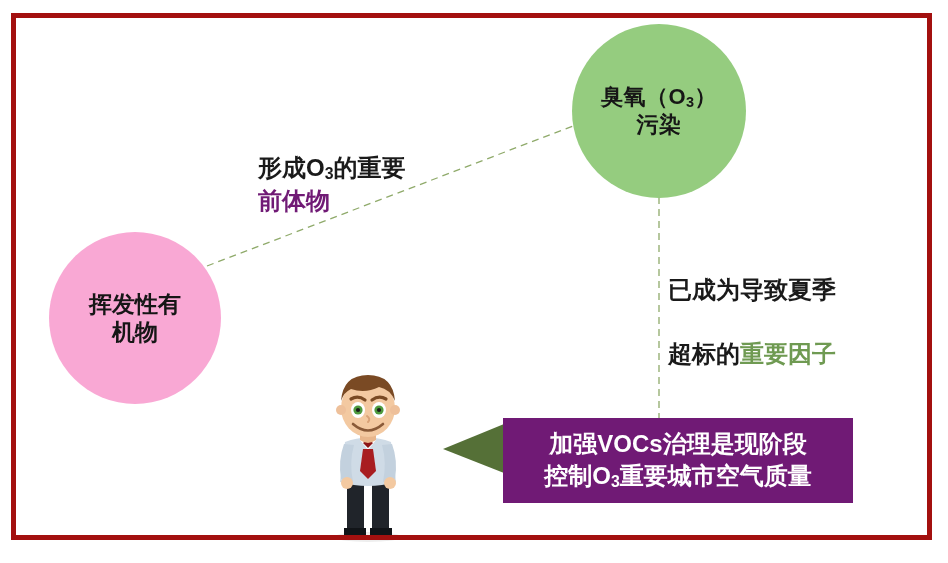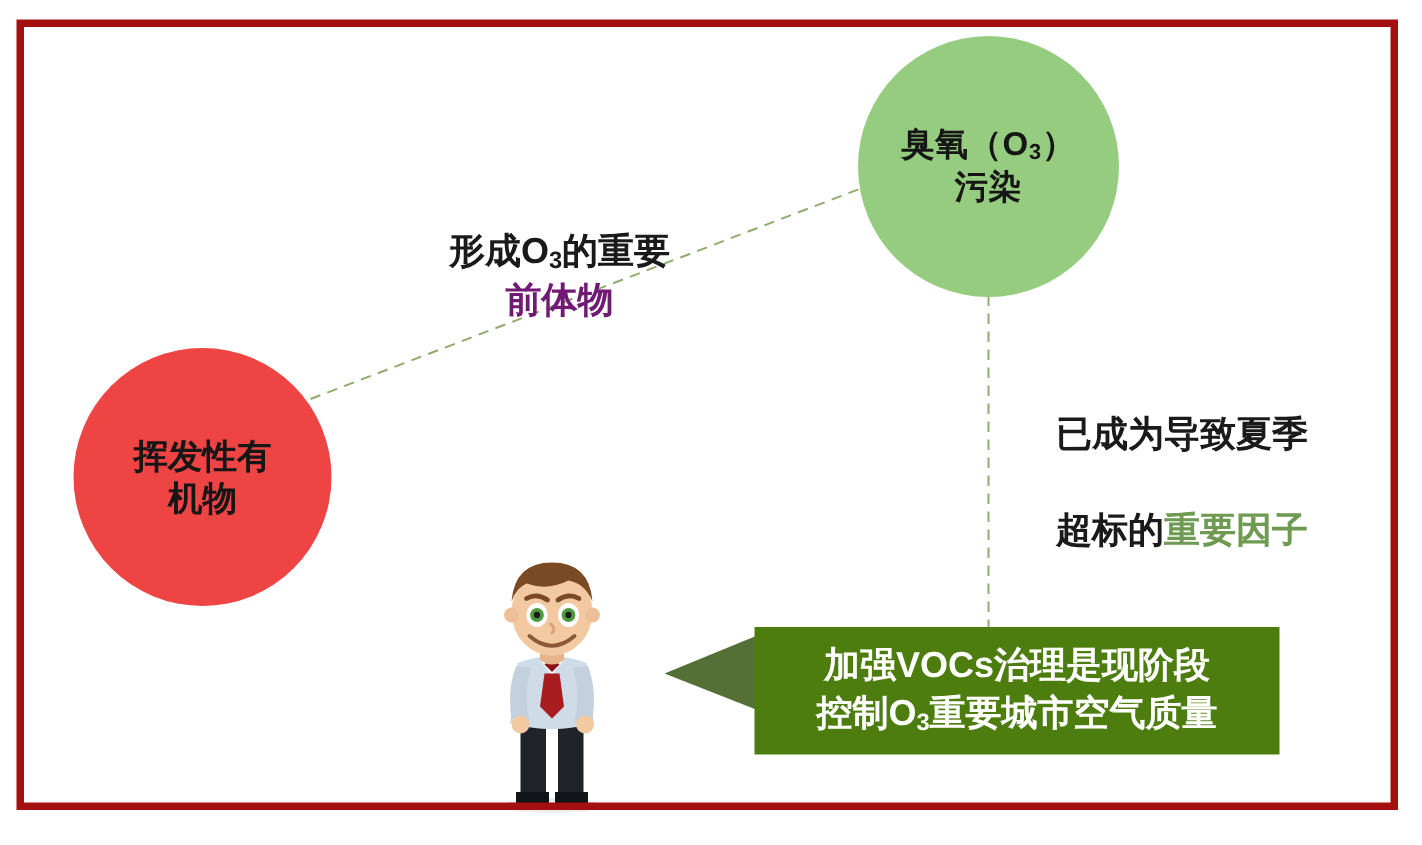--- a/index.html
+++ b/index.html
@@ -31,45 +31,44 @@
     font-weight:700;
   }
   #circle-ozone{
     left:572px;top:24px;width:174px;height:174px;
     background:#95cc7f;
     font-size:22px;
     letter-spacing:0.5px;
   }
   #circle-vocs{
     left:49px;top:232px;width:172px;height:172px;
-    background:#ef4444;
+    background:#f9a8d4;
     font-size:23px;
   }
   .circle .lines{display:block;}
   sub{font-size:0.66em;vertical-align:-0.22em;}
 
   
   .label{
     position:absolute;color:#1a1a1a;font-weight:700;line-height:1.34;
     white-space:pre-line;
-    text-align:center;
   }
   #label-precursor{
     left:258px;top:152px;width:230px;font-size:24px;
   }
   #label-precursor .hl{color:#701a75;}
   #label-summer{
     left:668px;top:262px;width:240px;font-size:24px;margin-top:12px;
   }
   #label-summer .hl{color:#6f9a52;}
 
   
   #bubble{
     position:absolute;left:503px;top:418px;width:350px;height:85px;
-    background:#4d7c0f;
+    background:#701a75;
     color:#ffffff;
     display:flex;align-items:center;justify-content:center;
     text-align:center;font-size:24px;font-weight:700;line-height:1.32;
     box-sizing:border-box;padding:0 10px;
   }
   #bubble-tail{
     position:absolute;left:443px;top:424px;width:61px;height:49px;
   }
 
   

